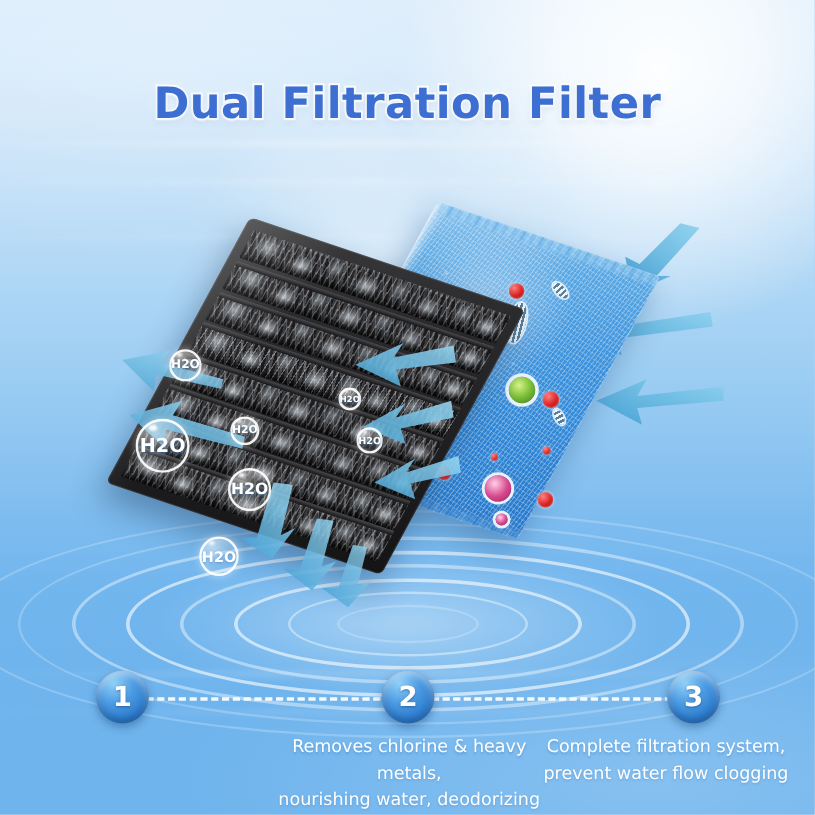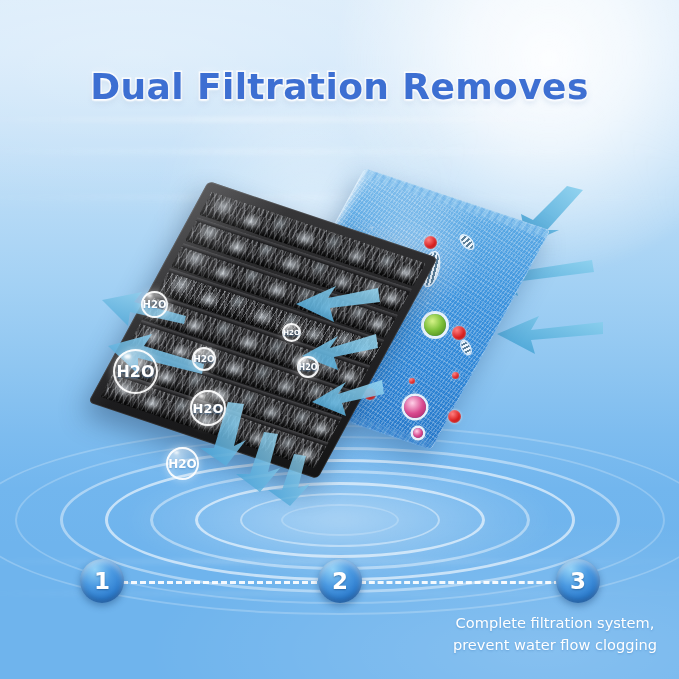--- a/index.html
+++ b/index.html
@@ -419,21 +419,21 @@
     <div class="ripple soft" style="width:650px;height:168px;border-width:2px;"></div>
     <div class="ripple" style="width:560px;height:146px;border-width:3px;"></div>
     <div class="ripple bright" style="width:470px;height:122px;border-width:3px;"></div>
     <div class="ripple" style="width:380px;height:100px;border-width:3px;"></div>
     <div class="ripple bright" style="width:290px;height:76px;border-width:3px;"></div>
     <div class="ripple" style="width:200px;height:54px;border-width:2px;"></div>
     <div class="ripple soft" style="width:118px;height:32px;border-width:2px;"></div>
   </div>
 
   <div class="title-wrap">
-    <div class="title">Dual Filtration Removes</div>
+    <div class="title">Dual Filtration Filter</div>
   </div>
 
   <div class="product">
 
     <svg class="arrow-svg" style="left:455px;top:186px;" width="140" height="60" viewBox="0 0 140 60">
       <defs>
         <linearGradient id="ag1" x1="1" y1="0" x2="0" y2="1">
           <stop offset="0" stop-color="#8ed2ef"></stop>
             <stop offset="1" stop-color="#3f9ed2"></stop>
         </linearGradient>
@@ -616,16 +616,18 @@
     <div class="badge" style="left:80px;">
       <span>1</span>
     </div>
     <div class="badge" style="left:318px;">
       <span>2</span>
     </div>
     <div class="badge" style="left:556px;">
       <span>3</span>
     </div>
 
+    <div class="caption" style="left:224px;width:234px;">Removes chlorine &amp; heavy metals,
+nourishing water, deodorizing</div>
     <div class="caption" style="left:450px;width:210px;">Complete filtration system,
 prevent water flow clogging</div>
   </div>
 </div>
 
 </body></html>

